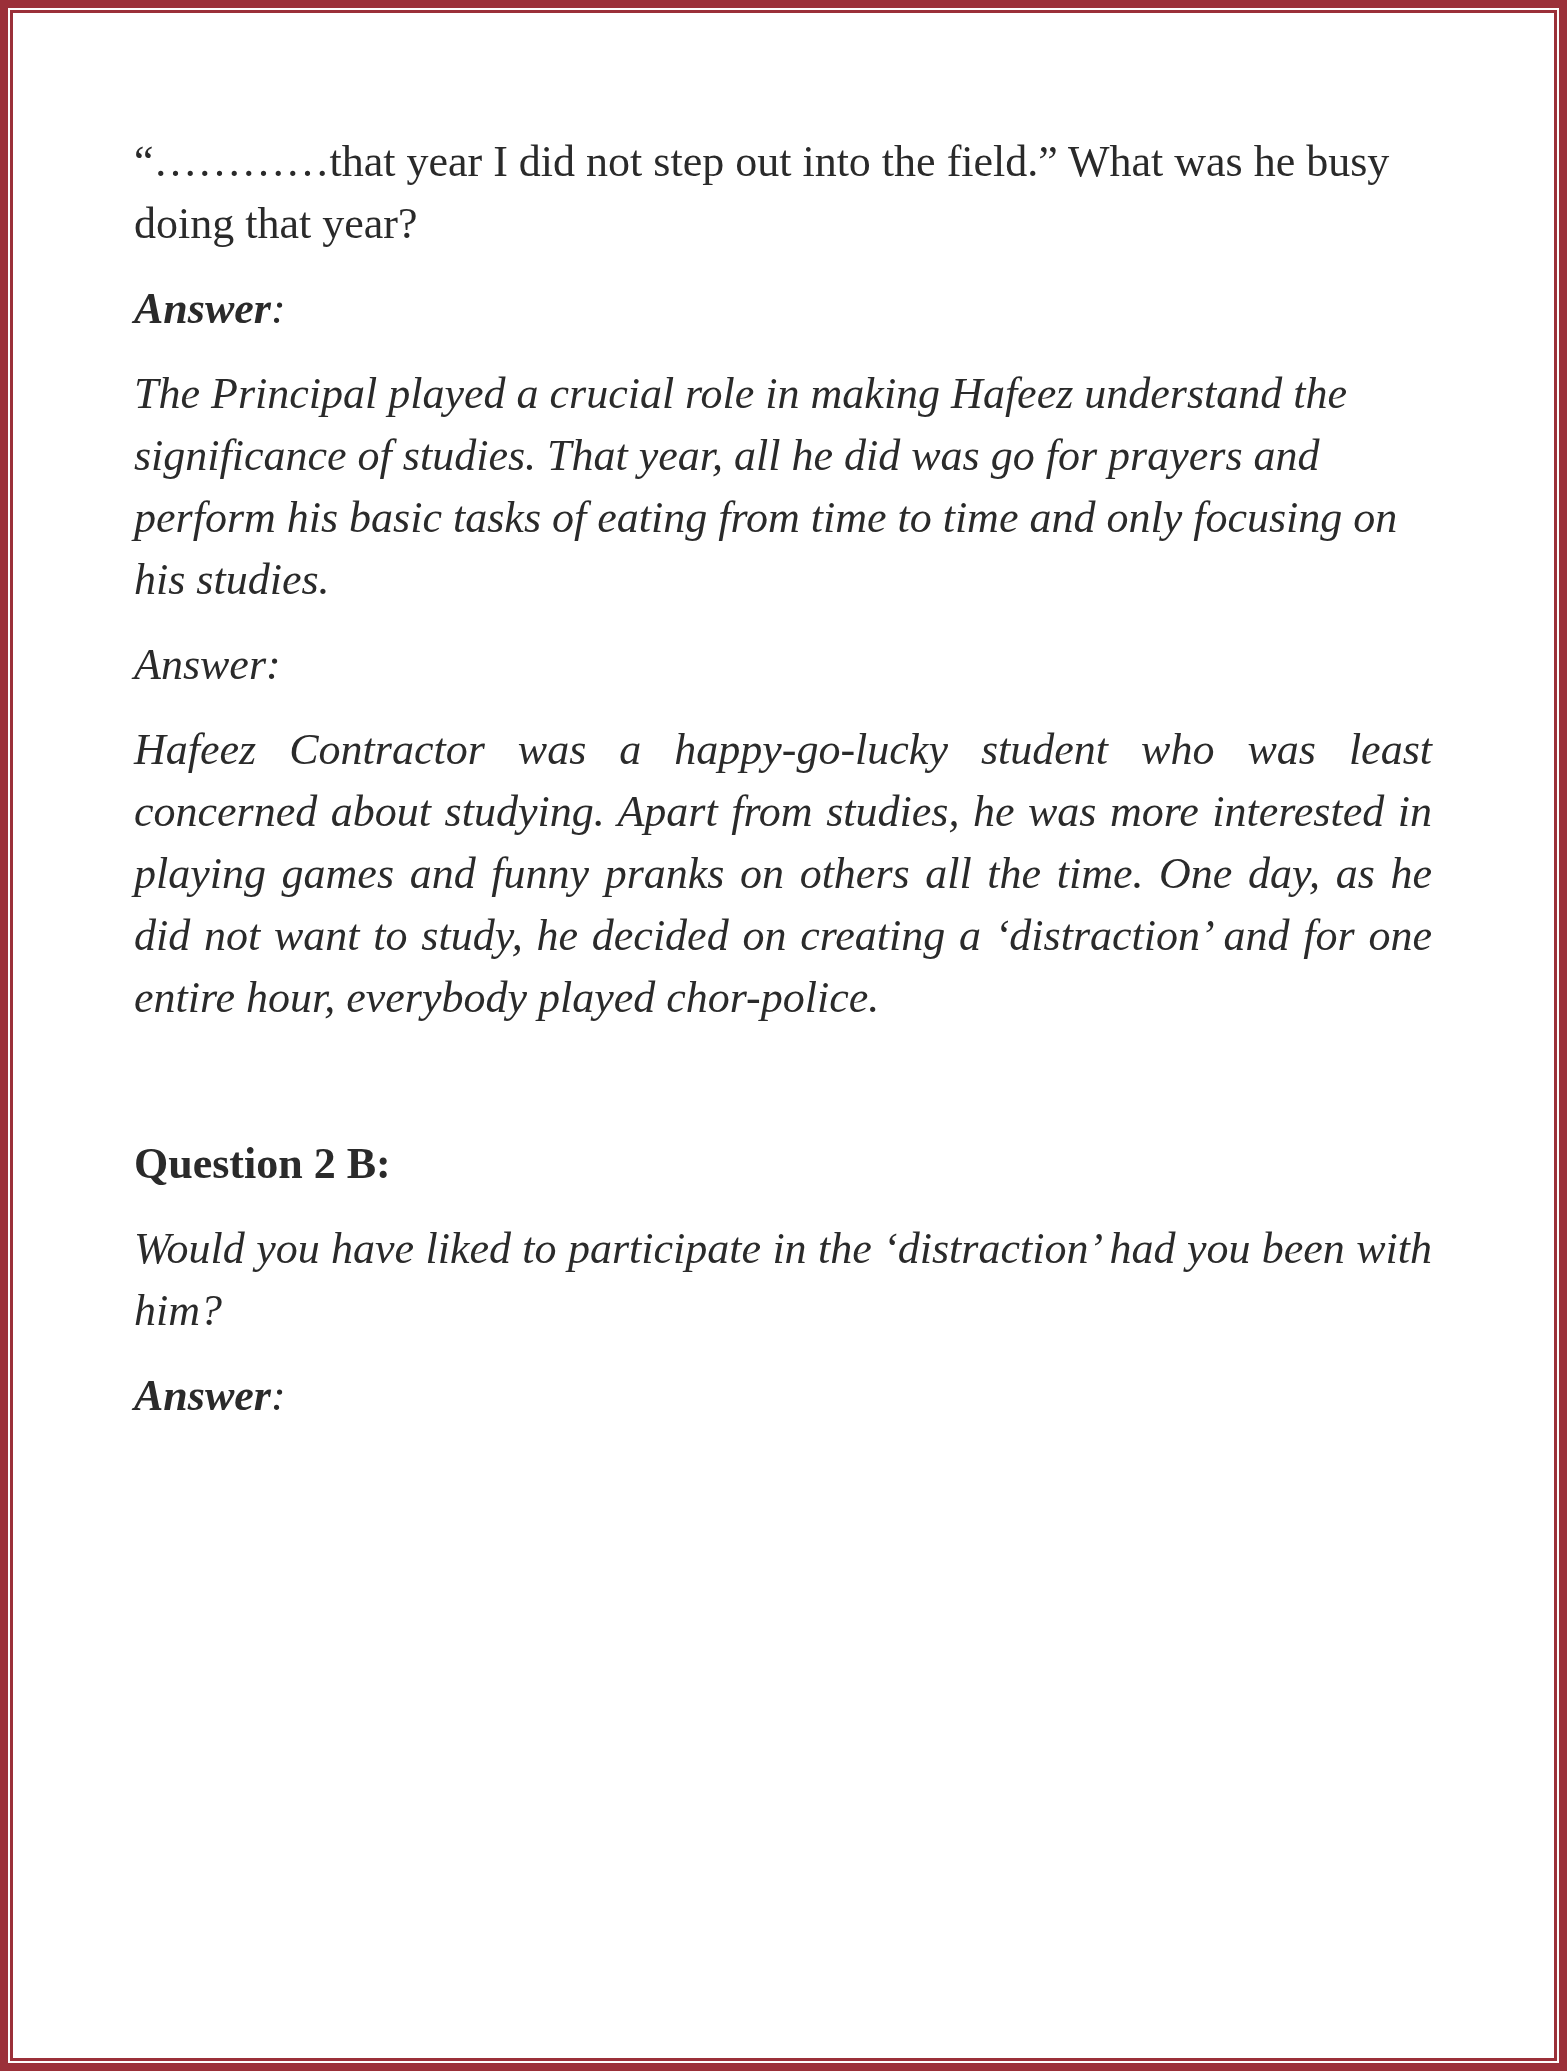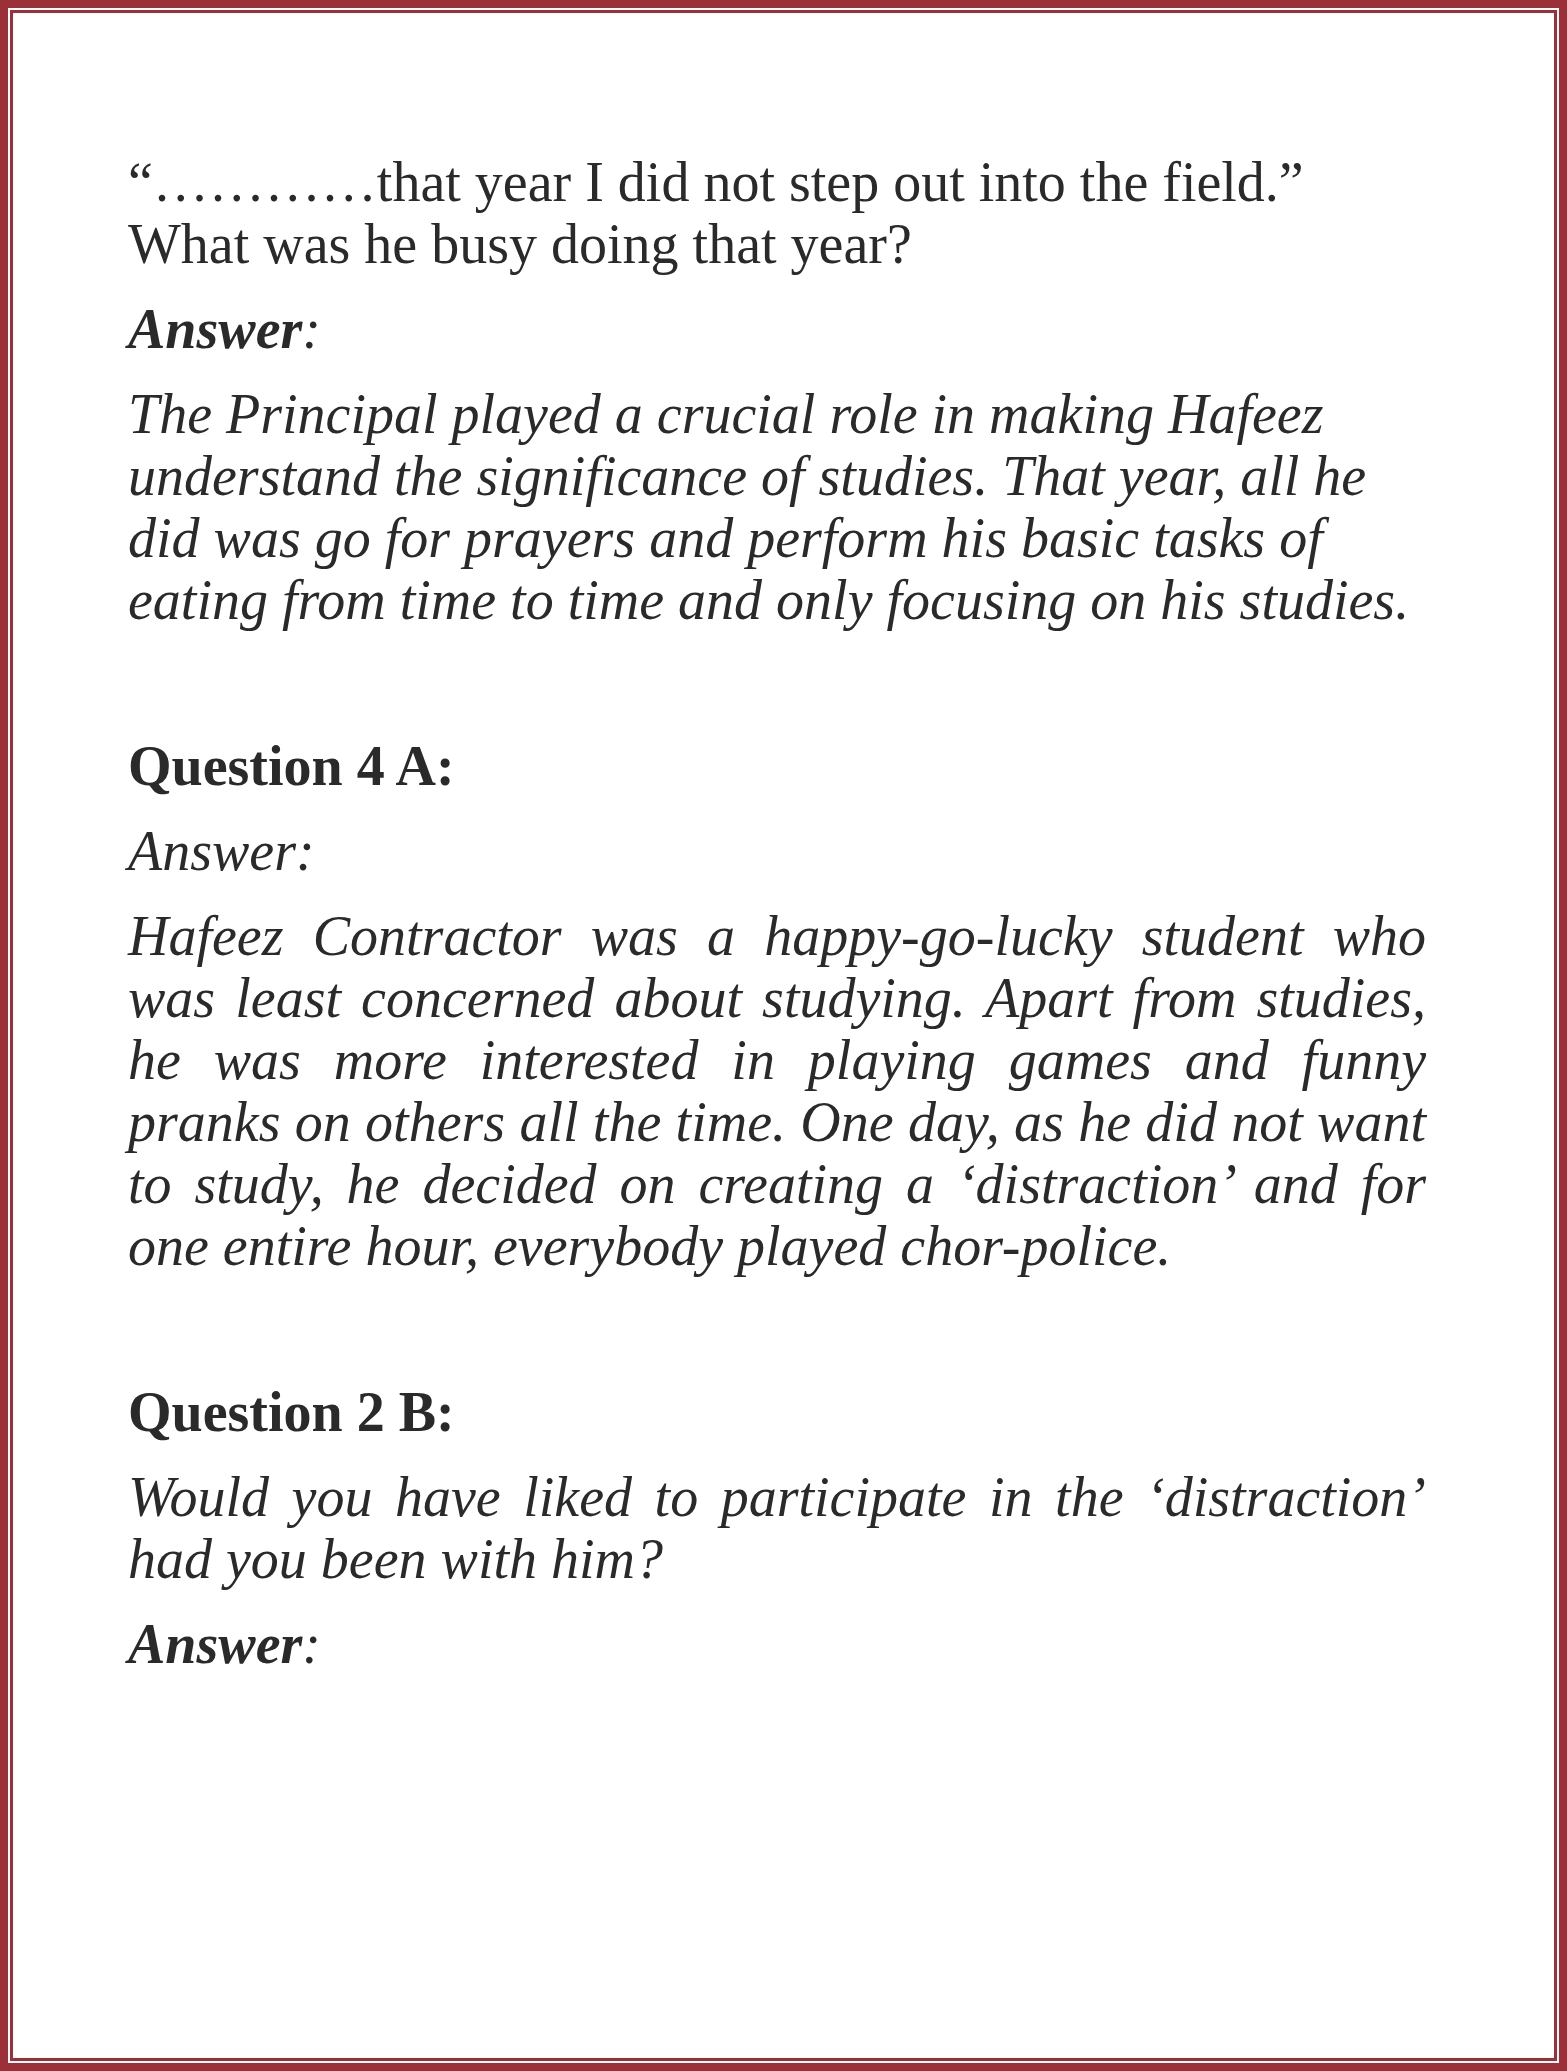--- a/index.html
+++ b/index.html
@@ -22,28 +22,27 @@
       background: #fdfdfd;
     }
     .frame-inner {
       position: absolute;
       left: 10px; top: 10px; right: 10px; bottom: 10px;
       border: 3px solid #9b3039;
       background: #ffffff;
     }
     .page {
       position: absolute;
-      left: 128px;
+      left: 134px;
       top: 131px;
       width: 1298px;
       font-family: "Liberation Serif", "DejaVu Serif", serif;
-      font-size: 56px;
+      font-size: 44px;
       line-height: 62px;
       color: #2a2a2a;
-      margin-top: 20px;
     }
     .block { margin: 0; }
     .gap-sm { margin-top: 23px; font-style: italic; }
     .gap-lg { margin-top: 104px; }
     .bold { font-weight: bold; }
     .regular { font-weight: normal; }
     .justify {
       text-align: justify;
       text-align-last: left;
     }
@@ -54,21 +53,20 @@
 
 <div class="frame-outer"></div>
 <div class="frame-inner"></div>
 
 <div class="page">
 
   <p class="block">“…………that year I did not step out into the field.” What was he busy doing that year?</p>
   <p class="block gap-sm"><span class="bold">Answer</span><span class="regular">:</span></p>
   <p class="block gap-sm">The Principal played a crucial role in making Hafeez understand the significance of studies. That year, all he did was go for prayers and perform his basic tasks of eating from time to time and only focusing on his studies.</p>
 
-  <p class="block gap-lg heading">Question 4 A:</p>
   <p class="block gap-sm">Answer:</p>
   <p class="block gap-sm justify">Hafeez Contractor was a happy-go-lucky student who was least concerned about studying. Apart from studies, he was more interested in playing games and funny pranks on others all the time. One day, as he did not want to study, he decided on creating a ‘distraction’ and for one entire hour, everybody played chor-police.</p>
 
   <p class="block gap-lg heading">Question 2 B:</p>
   <p class="block gap-sm justify">Would you have liked to participate in the ‘distraction’ had you been with him?</p>
   <p class="block gap-sm"><span class="bold">Answer</span><span class="regular">:</span></p>
 
 </div>
 
 </body></html>

